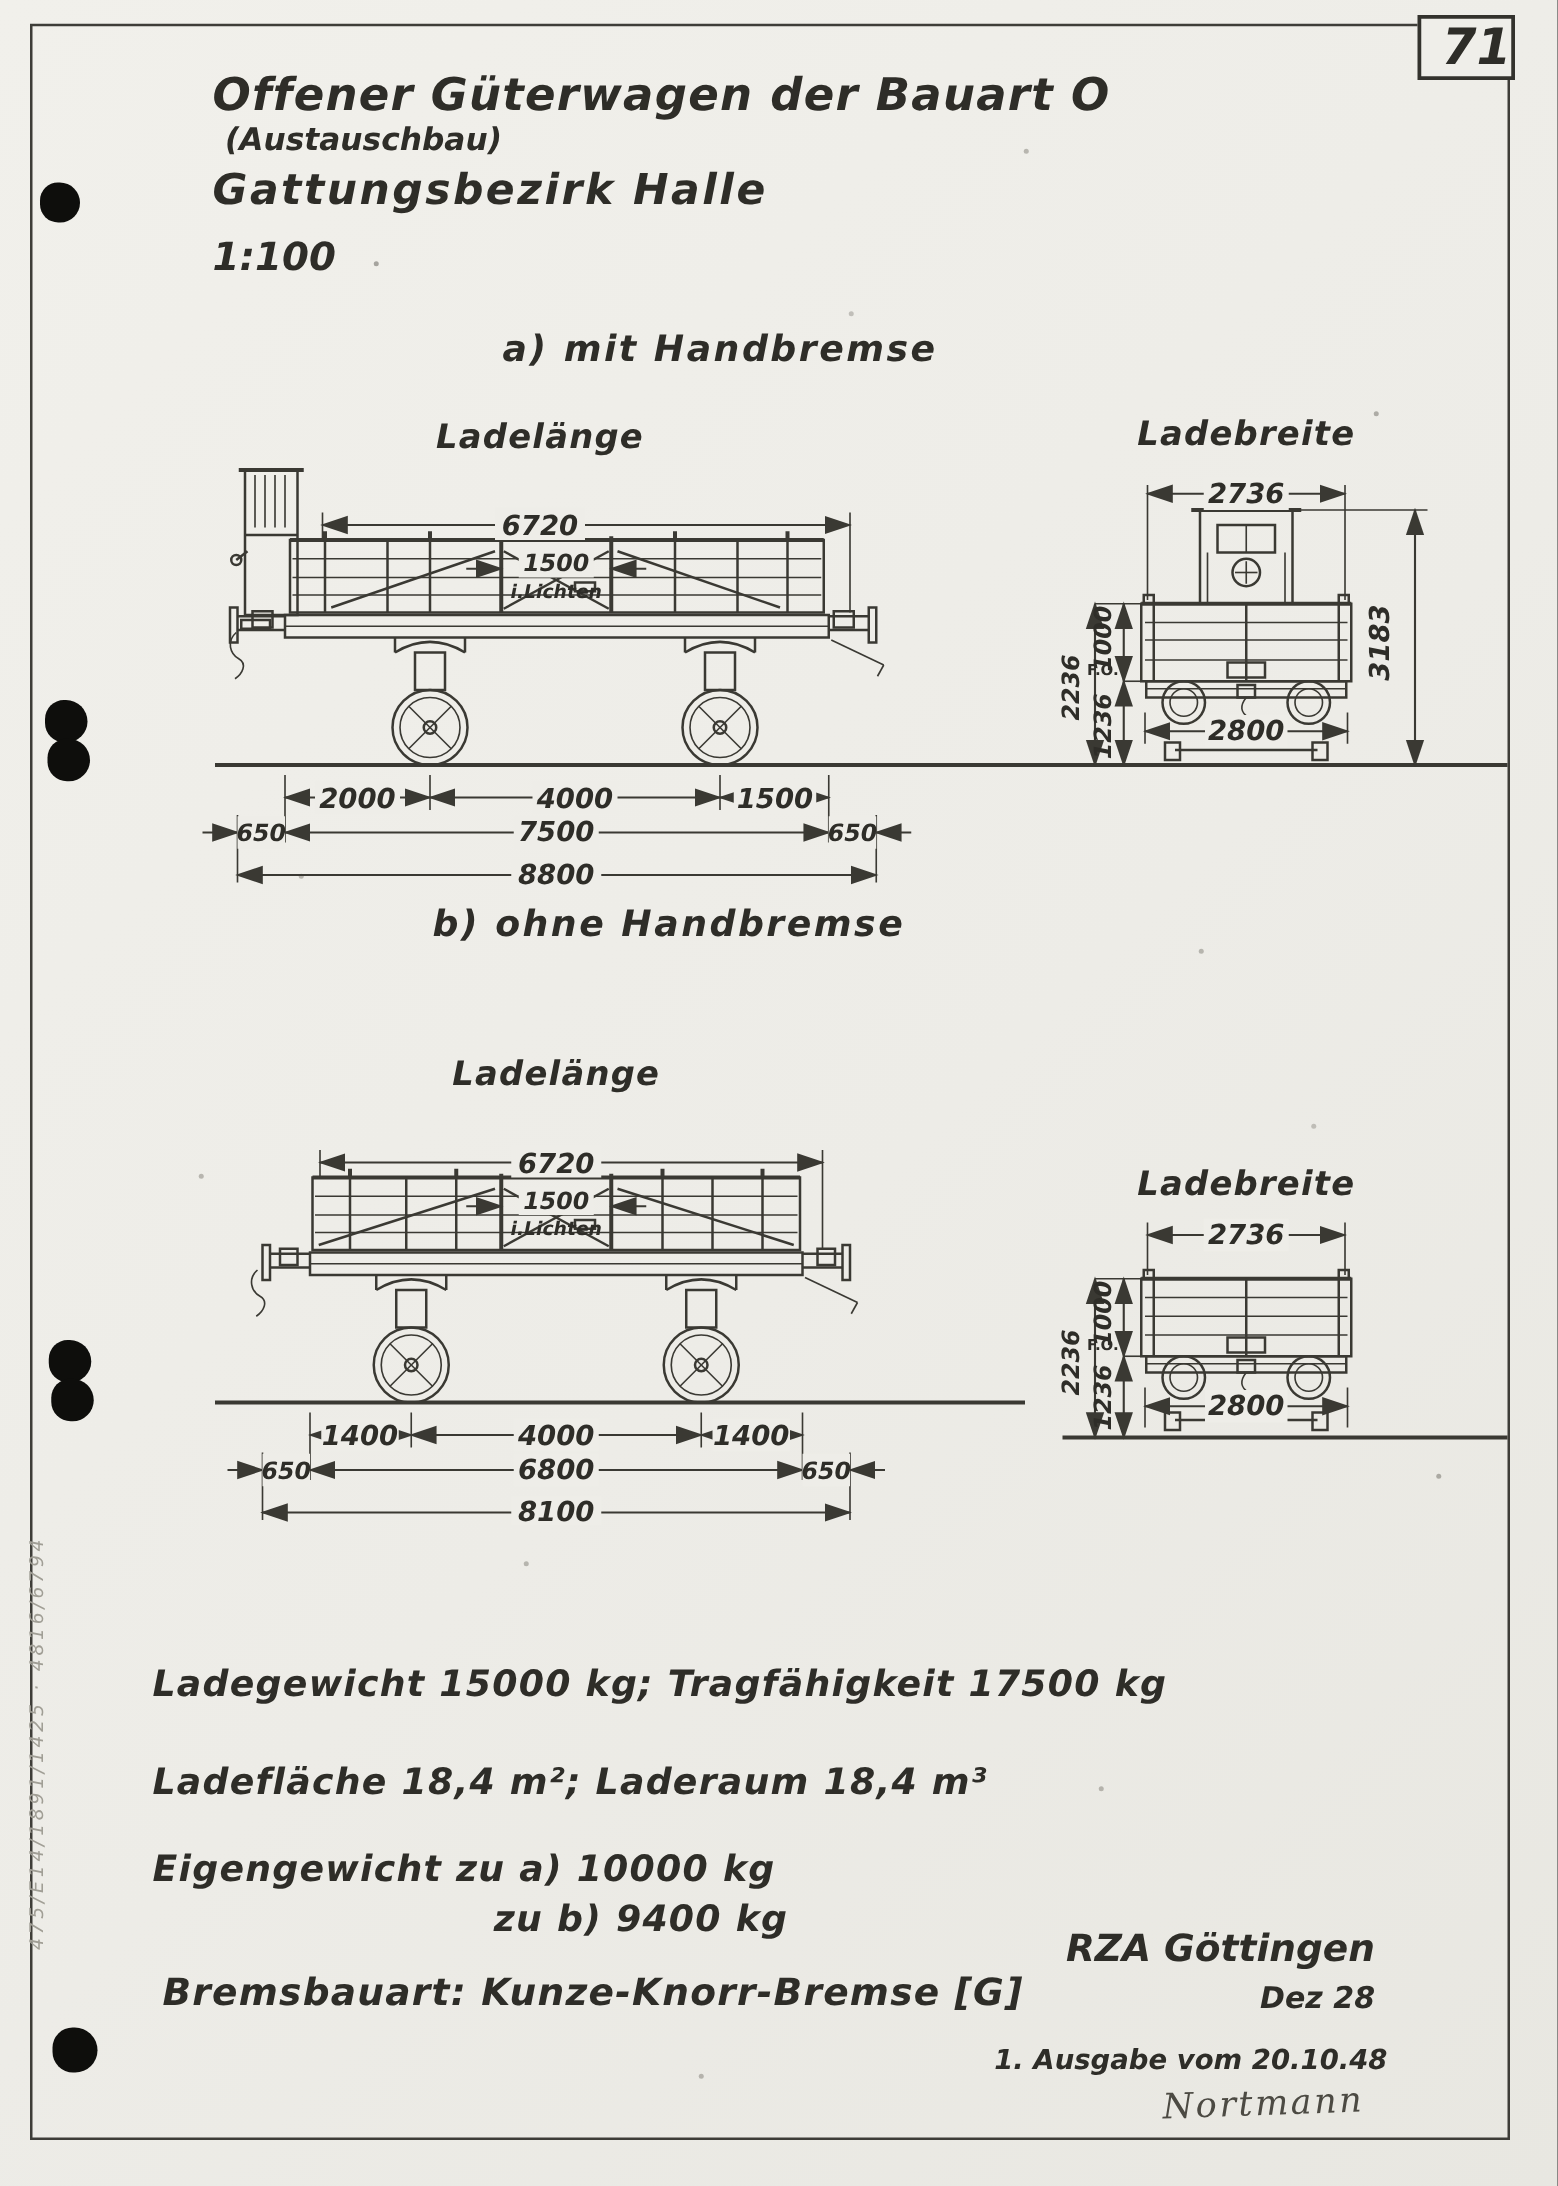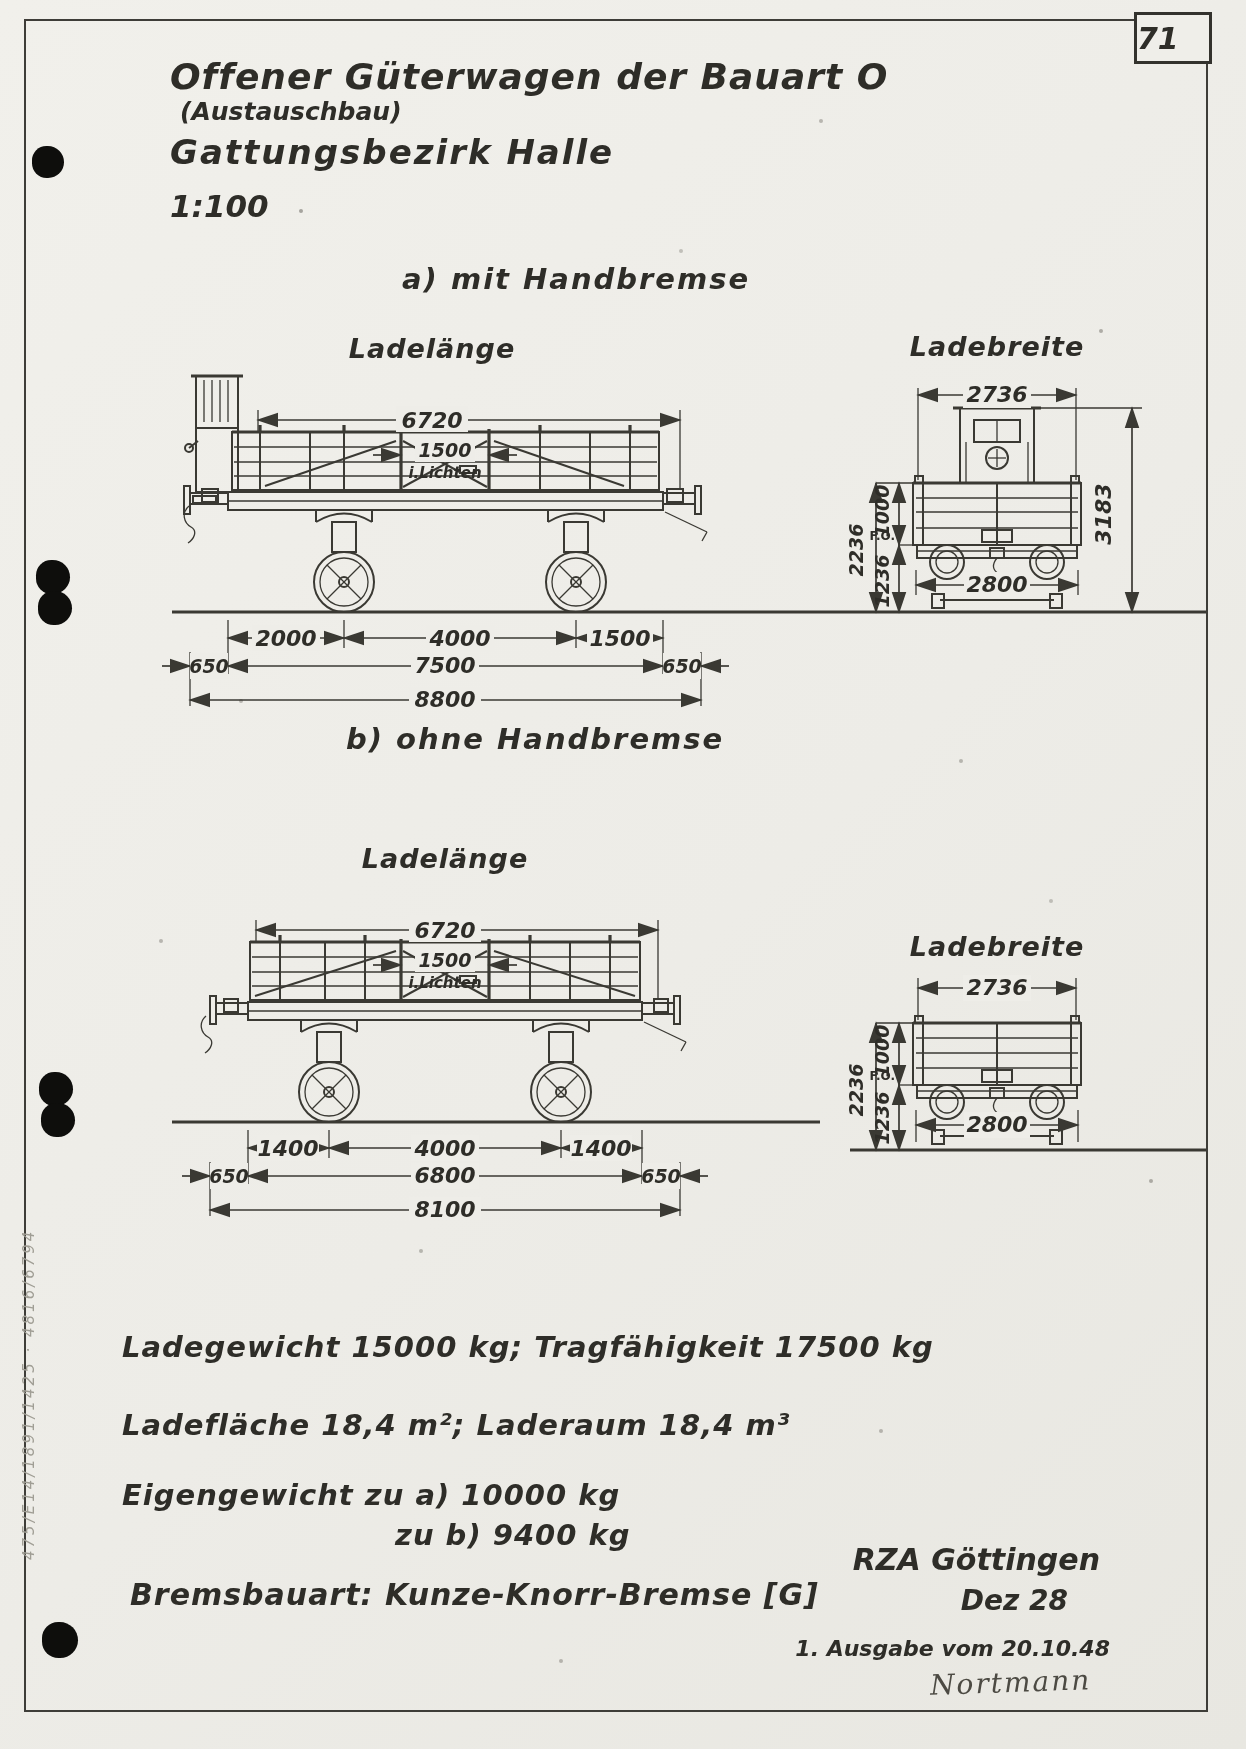--- a/index.html
+++ b/index.html
@@ -3,21 +3,21 @@
 <meta charset="utf-8">
 <style>
   html,body{margin:0;padding:0;background:#6b6b68;}
   .paper{position:relative;width:1246px;height:1749px;overflow:hidden;
     background:linear-gradient(135deg,#f1f0eb 0%,#edece7 55%,#e8e7e1 100%);
     font-family:"DejaVu Sans","Liberation Sans",sans-serif;color:#2e2d28;}
   .abs{position:absolute;}
   .hand{font-style:italic;}
   .frame{position:absolute;left:24px;top:19px;width:1180px;height:1689px;border:2px solid #3e3d38;}
   .pagenum{position:absolute;left:1134px;top:12px;width:72px;height:46px;border:3px solid #33322d;
-    display:flex;align-items:center;justify-content:flex-start;font-size:30px;font-style:italic;
+    display:flex;align-items:center;justify-content:flex-end;font-size:40px;font-style:italic;
     font-weight:bold;background:#efeee9;}
   .dot{position:absolute;background:#0e0e0c;border-radius:47% 53% 52% 48%;}
   .title-wrap{position:absolute;left:170px;top:56px;width:900px;text-align:left;}
   .t1{font-size:36px;font-weight:bold;letter-spacing:1px;}
   .t1s{font-size:25px;font-weight:600;margin-left:10px;}
   .t2{font-size:34px;font-weight:bold;letter-spacing:2px;margin-top:6px;}
   .t3{font-size:31px;font-weight:bold;margin-top:16px;}
   .sect-h{font-size:29px;font-weight:600;letter-spacing:2px;}
   .spec{font-size:29px;font-weight:600;letter-spacing:1px;}
   .spec2{font-size:30px;font-weight:600;letter-spacing:1px;}
@@ -425,16 +425,16 @@
     </g>
   </svg>
 
   <div class="abs hand spec" style="left:122px;top:1330px;">Ladegewicht 15000 kg; Tragfähigkeit 17500 kg</div>
   <div class="abs hand spec" style="left:122px;top:1408px;">Ladefläche 18,4 m²; Laderaum 18,4 m³</div>
   <div class="abs hand spec" style="left:122px;top:1478px;">Eigengewicht zu a) 10000 kg</div>
   <div class="abs hand spec" style="left:395px;top:1518px;">zu b)  9400 kg</div>
   <div class="abs hand spec2" style="left:130px;top:1545px;margin-top:32px;">Bremsbauart: Kunze-Knorr-Bremse [G]</div>
 
   <div class="abs hand foot" style="left:800px;top:1542px;width:300px;font-size:30px;">RZA Göttingen</div>
-  <div class="abs hand foot" style="left:768px;top:1584px;width:300px;font-size:28px;">Dez 28</div>
+  <div class="abs hand foot" style="left:800px;top:1584px;width:300px;font-size:24px;">Dez 28</div>
   <div class="abs hand foot" style="left:790px;top:1620px;width:320px;font-size:22px;margin-top:16px;">1. Ausgabe vom 20.10.48</div>
   <div class="abs hand sig" style="left:930px;top:1666px;font-size:28px;transform:rotate(-2deg);letter-spacing:2px;">Nortmann</div>
 </div>
 
 </body></html>

